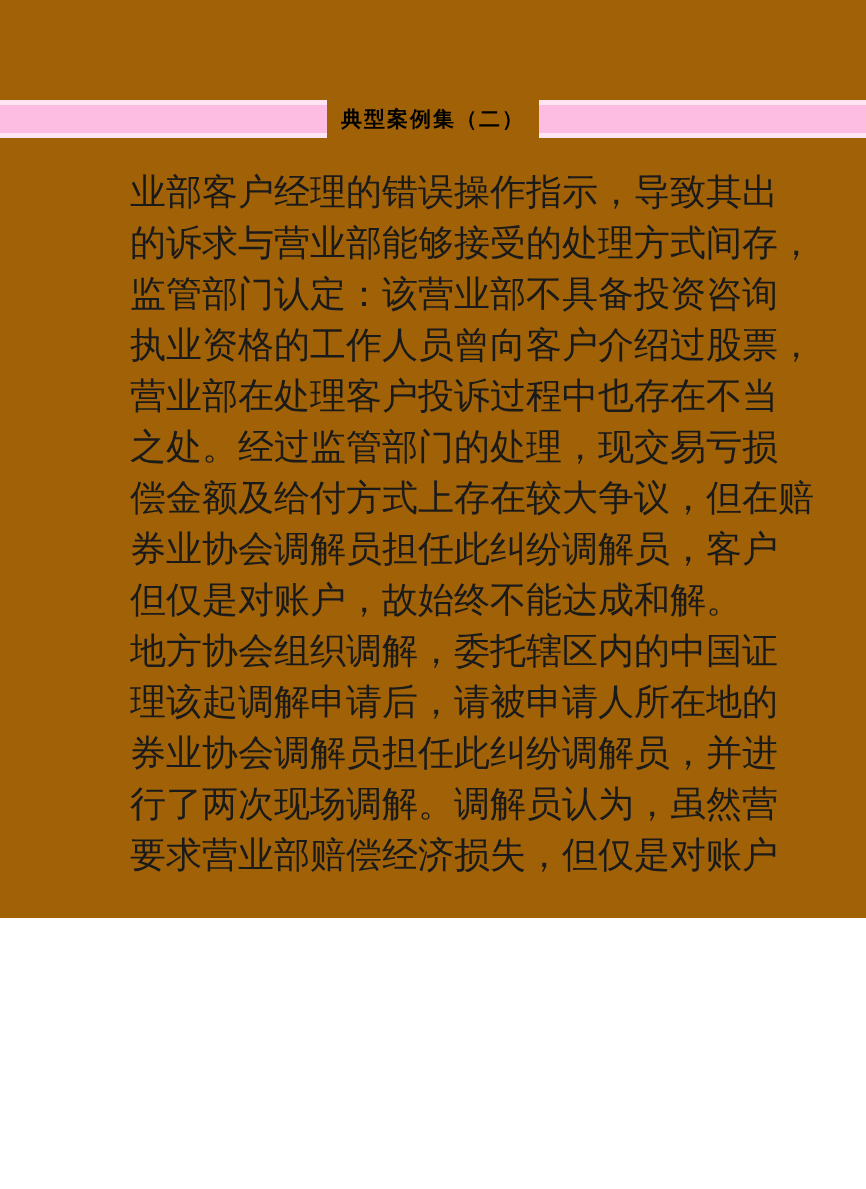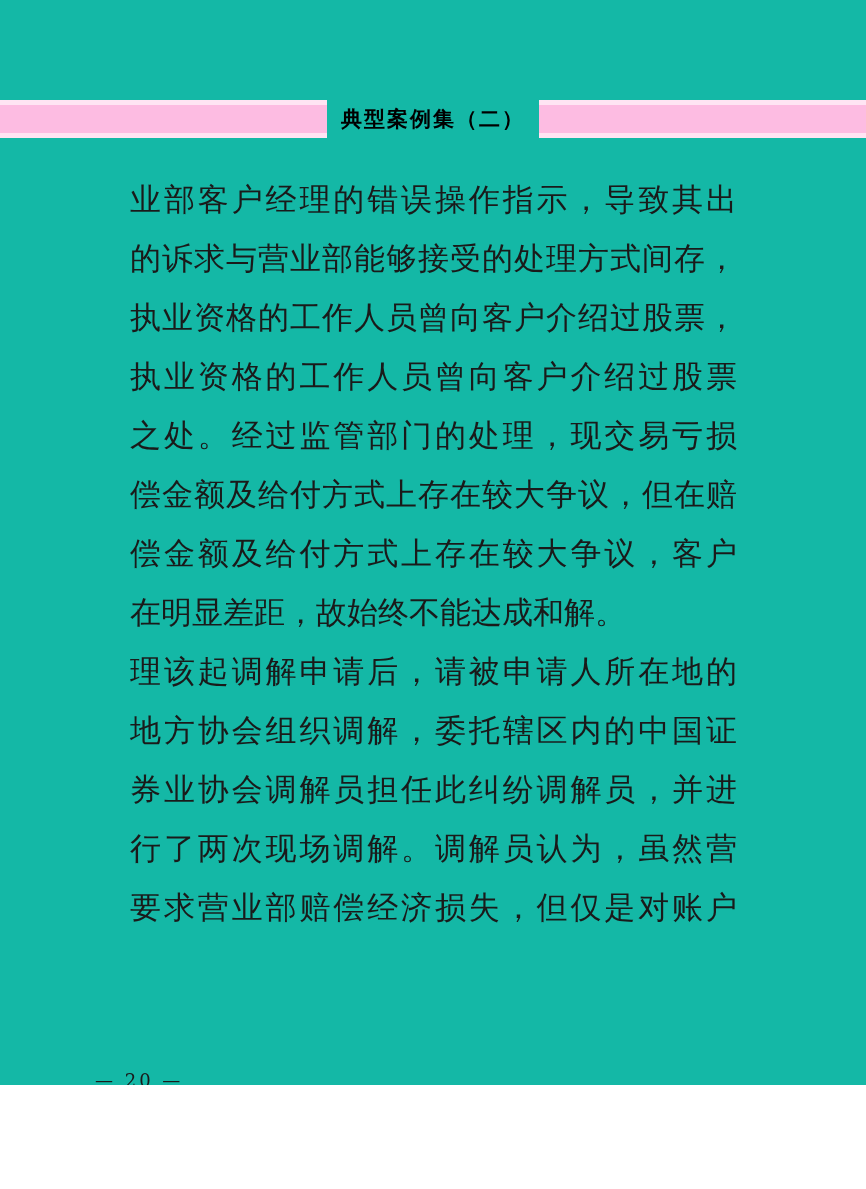--- a/index.html
+++ b/index.html
@@ -3,22 +3,22 @@
 <meta charset="utf-8">
 <style>
   html, body {
     margin: 0;
     padding: 0;
     background: #ffffff;
   }
   .page {
     position: relative;
     width: 866px;
-    height: 1085px;
-    background: #14b8a6;
+    height: 918px;
+    background: #a16207;
     overflow: hidden;
     font-family: "DejaVu Serif", "Liberation Serif", serif;
     color: #111111;
   }
   
   .header {
     position: absolute;
     top: 100px;
     left: 0;
     width: 866px;
@@ -49,30 +49,29 @@
     white-space: nowrap;
   }
   
   .body-text {
     position: absolute;
     top: 166px;
     left: 130px;
     width: 607px;
   }
   .line {
-    font-size: 31px;
+    font-size: 36px;
     line-height: 51px;
     height: 51px;
     color: #1a1a1a;
     text-align: justify;
     text-align-last: justify;
     text-justify: distribute;
     overflow: visible;
     white-space: nowrap;
-    margin-top: 8px;
   }
   .line.indent {
     text-indent: 2em;
   }
   .line.no-stretch {
     text-align-last: left;
   }
   
   .footer {
     position: absolute;
@@ -94,28 +93,29 @@
     </div>
     <div class="header-title">典型案例集（二）</div>
     <div class="header-bar">
       <div class="header-bar-inner"></div>
     </div>
   </div>
 
   <div class="body-text">
       <div class="line">业部客户经理的错误操作指示，导致其出</div>
       <div class="line">的诉求与营业部能够接受的处理方式间存，</div>
+      <div class="line">监管部门认定：该营业部不具备投资咨询</div>
       <div class="line">执业资格的工作人员曾向客户介绍过股票，</div>
-      <div class="line">执业资格的工作人员曾向客户介绍过股票</div>
+      <div class="line">营业部在处理客户投诉过程中也存在不当</div>
       <div class="line">之处。经过监管部门的处理，现交易亏损</div>
       <div class="line">偿金额及给付方式上存在较大争议，但在赔</div>
-      <div class="line">偿金额及给付方式上存在较大争议，客户</div>
-      <div class="line no-stretch">在明显差距，故始终不能达成和解。</div>
+      <div class="line">券业协会调解员担任此纠纷调解员，客户</div>
+      <div class="line no-stretch">但仅是对账户，故始终不能达成和解。</div>
+      <div class="line">地方协会组织调解，委托辖区内的中国证</div>
       <div class="line">理该起调解申请后，请被申请人所在地的</div>
-      <div class="line">地方协会组织调解，委托辖区内的中国证</div>
       <div class="line">券业协会调解员担任此纠纷调解员，并进</div>
       <div class="line">行了两次现场调解。调解员认为，虽然营</div>
       <div class="line">要求营业部赔偿经济损失，但仅是对账户</div>
     </div>
 
   <div class="footer">— 20 —</div>
 
 </div>
 
 </body></html>

